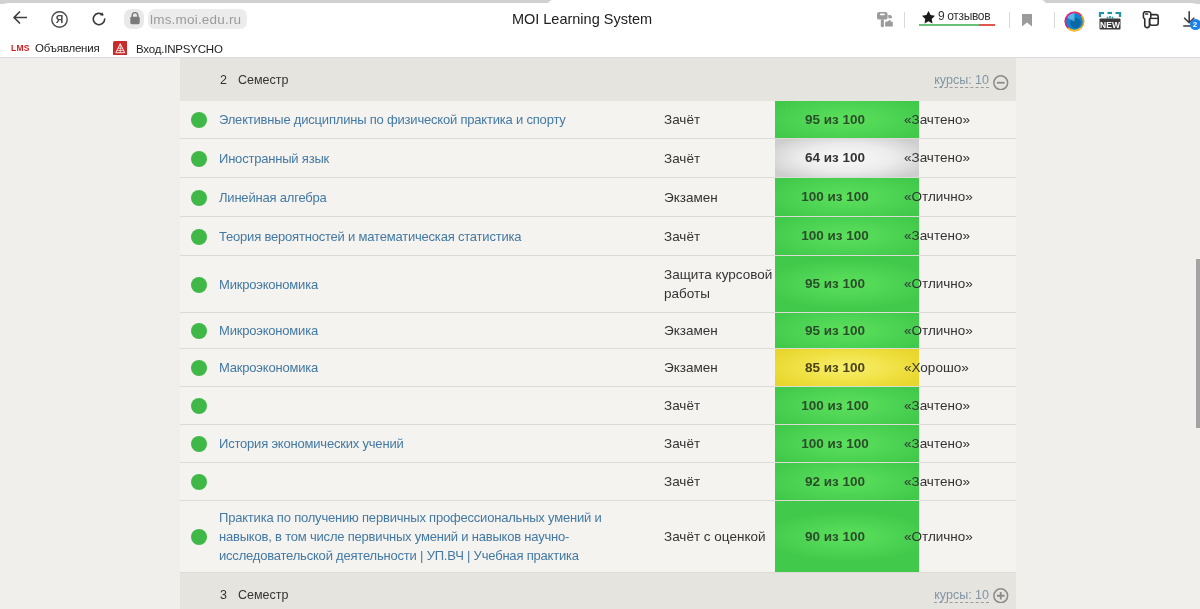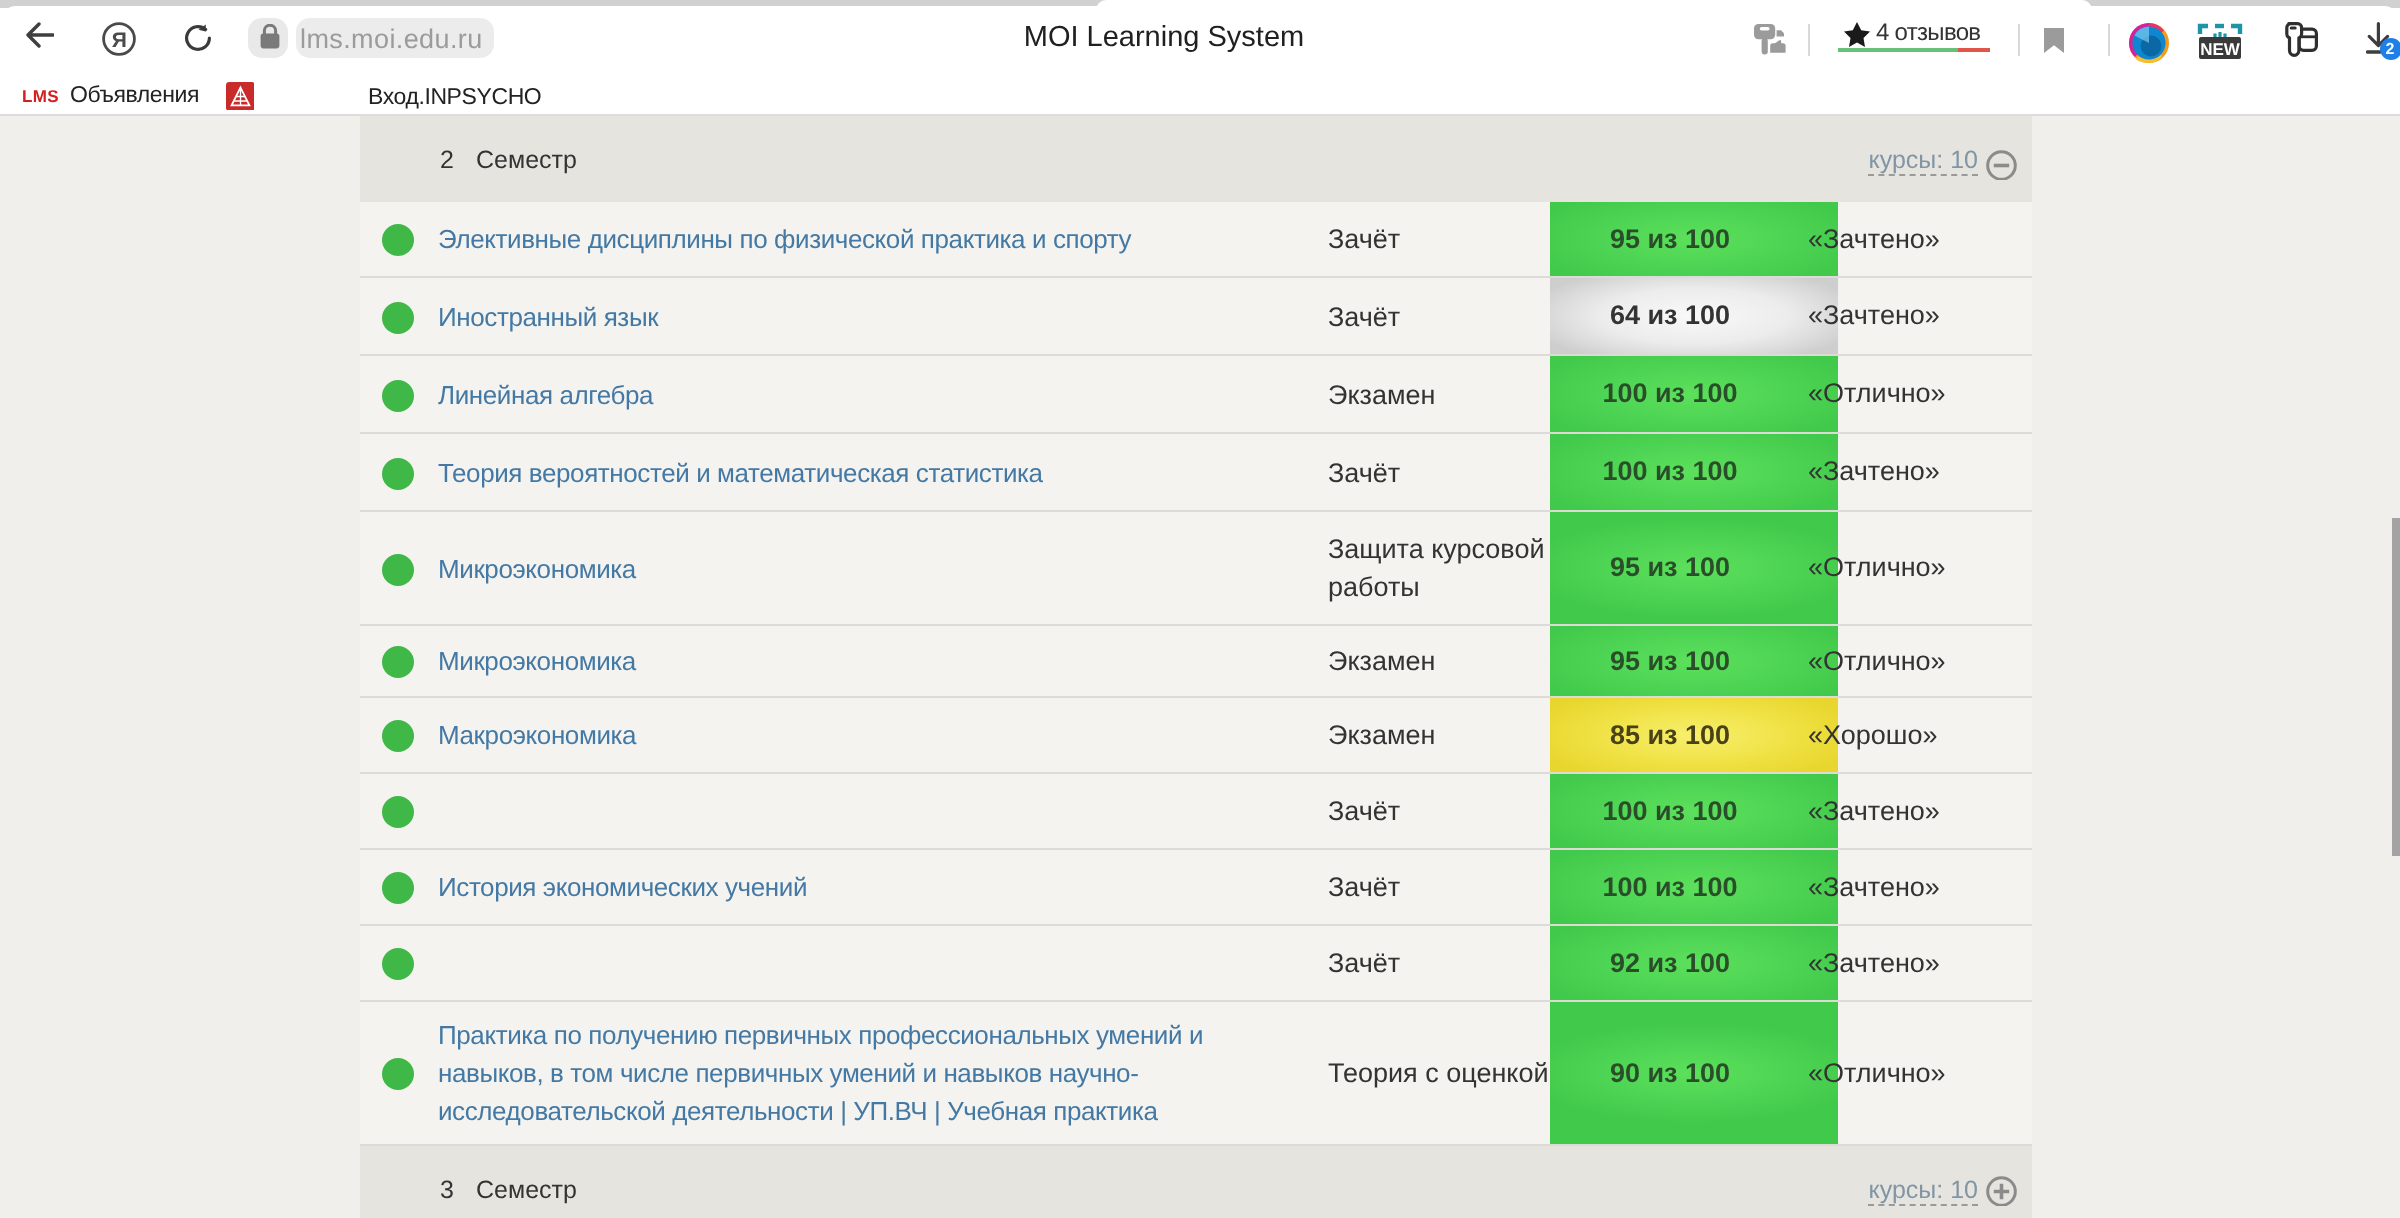--- a/index.html
+++ b/index.html
@@ -28,21 +28,21 @@
   #revtext { left:938px; top:9px; font-size:12px; color:#333; letter-spacing:-0.35px; }
   #revbar-g { left:919px; top:24px; width:60px; height:2px; background:#68c178; }
   #revbar-r { left:979px; top:24px; width:16px; height:2px; background:#e0564b; }
 
   #dlbadge { left:1189.5px; top:18.5px; width:11px; height:11px; background:#1d7fe8; border-radius:50%; color:#fff; font-size:8px; font-weight:bold; text-align:center; line-height:11px; }
 
   
   #lmslogo { left:11px; top:43px; font-size:8.5px; font-weight:bold; color:#d41f1f; letter-spacing:0.2px; }
   #bm1 { left:35px; top:42px; font-size:11.5px; letter-spacing:-0.2px; color:#222; }
   
-  #bm2 { left:136px; top:42.5px; font-size:11.5px; letter-spacing:-0.2px; color:#222;margin-left:48px; }
+  #bm2 { left:136px; top:42.5px; font-size:11.5px; letter-spacing:-0.2px; color:#222; }
 
   
   #page { left:0; top:58px; width:1200px; height:551px; background:#f0efeb; }
   #content { left:180px; top:0px; width:836px; }
 
   .hdr { position:relative; width:836px; background:#e6e4df; }
   .hdr .num { position:absolute; left:40px; font-size:12.5px; color:#333; }
   .hdr .nam { position:absolute; left:58px; font-size:12.5px; color:#333; }
   .hdr .crs { position:absolute; right:27px; font-size:12.5px; color:#8195a5; border-bottom:1px dashed #9a9a9a; }
   .hdr svg.circ { position:absolute; right:7.5px; }
@@ -95,21 +95,21 @@
     <rect x="0" y="0" width="10.6" height="7.6" rx="2.2" fill="#9b9b9b"></rect>
     <rect x="2.9" y="1.5" width="4.9" height="1.7" rx="0.85" fill="#fff"></rect>
     <rect x="3.8" y="7" width="3.1" height="8.2" rx="1.5" fill="#9b9b9b"></rect>
     <path d="M11.3 3.1 h2.2 l1.5 1.5 v1.6 h-3.7 z" fill="#9b9b9b"></path>
     <path d="M8.1 14.4 v-3.5 q0 -1.3 1.3 -1.3 h1.1 l2.2 -1.5 q0.9 -0.5 0.9 0.6 v0.9 h0.9 q1.3 0 1.3 1.3 v3.5 z" fill="#9b9b9b"></path>
   </svg>
   <div class="abs sep" style="left:904px;"></div>
   <svg class="abs" style="left:921.5px; top:11px;" width="13" height="12.5" viewBox="0 0 13 12.5">
     <path d="M6.5 0 L8.6 4.1 L13 4.8 L9.75 8 L10.5 12.5 L6.5 10.3 L2.5 12.5 L3.25 8 L0 4.8 L4.4 4.1 Z" fill="#1a1a1a"></path>
   </svg>
-  <div id="revtext" class="abs">4 отзывов</div>
+  <div id="revtext" class="abs">9 отзывов</div>
   <div id="revbar-g" class="abs"></div>
   <div id="revbar-r" class="abs"></div>
   <div class="abs sep" style="left:1009px;"></div>
   <svg class="abs" style="left:1021.5px; top:14px;" width="10" height="12.5" viewBox="0 0 10 12.5">
     <path d="M0 0 H10 V12.5 L5 8.6 L0 12.5 Z" fill="#9b9b9b"></path>
   </svg>
   <div class="abs sep" style="left:1053.5px;"></div>
   <svg class="abs" style="left:1064px; top:11px;" width="21" height="21" viewBox="0 0 21 21">
     <circle cx="10.5" cy="10.5" r="10" fill="#f59a1c"></circle>
     <path d="M10.5 0.5 A10 10 0 0 0 0.5 10.5 A10 10 0 0 0 3.4 17.5 L10.5 10.5 Z" fill="#d6219c"></path>
@@ -243,21 +243,21 @@
         <div class="dot" style="top:11.0px"></div>
         <div class="exam" style="top:9.0px">Зачёт</div>
         <div class="score sc-green">
           <span style="top:10.5px">92 из 100</span>
         </div>
         <div class="grade" style="top:10.5px">«Зачтено»</div>
       </div>
       <div class="row" style="height:72px;">
         <div class="dot" style="top:28.0px"></div>
         <div class="crsname" style="top:7.0px">Практика по получению первичных профессиональных умений и<br>навыков, в том числе первичных умений и навыков научно-<br>исследовательской деятельности | УП.ВЧ | Учебная практика</div>
-        <div class="exam" style="top:26.0px">Теория с оценкой</div>
+        <div class="exam" style="top:26.0px">Зачёт с оценкой</div>
         <div class="score sc-green">
           <span style="top:27.5px">90 из 100</span>
         </div>
         <div class="grade" style="top:27.5px">«Отлично»</div>
       </div>
       <div class="hdr" style="height:43px;">
         <span class="num" style="top:15px;">3</span>
         <span class="nam" style="top:15px;">Семестр</span>
         <span class="crs" style="top:15px;">курсы: 10</span>
         <svg class="circ" style="top:14.5px;" width="15.5" height="15.5" viewBox="0 0 15.5 15.5">

